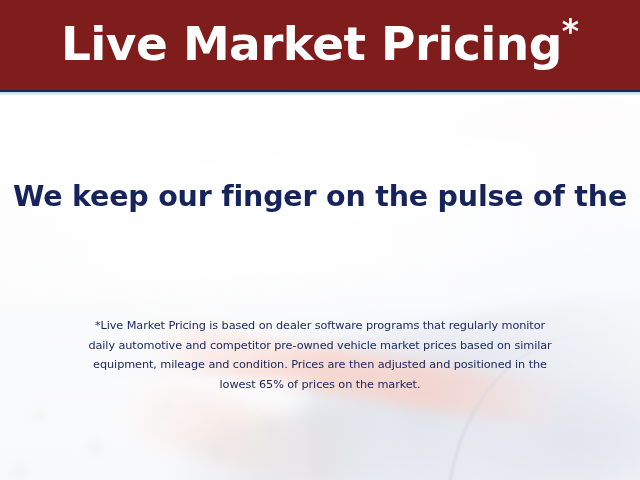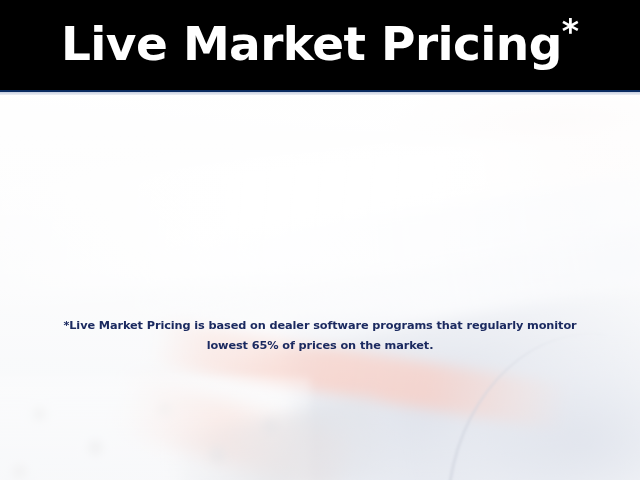--- a/index.html
+++ b/index.html
@@ -171,21 +171,21 @@
       rgba(255,255,255,0.62) 100%);
   }
 
   
   .header-band {
     position: absolute;
     left: 0;
     top: 0;
     width: 640px;
     height: 92px;
-    background: #000000;
+    background: #7f1d1d;
     border-bottom: 2px solid #0a2c62;
     box-sizing: border-box;
     display: flex;
     align-items: center;
     justify-content: center;
     z-index: 5;
   }
   .header-title {
     color: #ffffff;
     font-family: "DejaVu Sans", sans-serif;
@@ -237,21 +237,21 @@
   .disclaimer {
     position: absolute;
     left: 0;
     top: 316px;
     width: 640px;
     z-index: 4;
     text-align: center;
     color: #1b2a60;
     font-family: "DejaVu Sans", sans-serif;
     font-size: 11.3px;
-    font-weight: bold;
+    font-weight: normal;
     line-height: 19.5px;
     letter-spacing: -0.1px;
   }
   .disclaimer .dc-line {
     display: block;
     white-space: nowrap;
   }
 </style>
 </head>
 <body>
@@ -273,20 +273,23 @@
     <div class="bg-arc"></div>
     <div class="bg-veil"></div>
   </div>
 
   <div class="header-band">
     <h1 class="header-title"><span>Live Market Pricing</span><span class="asterisk">*</span></h1>
   </div>
   <div class="header-underline"></div>
 
   <div class="headline">
+    <span class="hl-line">We keep our finger on the pulse of the</span>
   </div>
 
   <div class="disclaimer">
     <span class="dc-line">*Live Market Pricing is based on dealer software programs that regularly monitor</span>
+    <span class="dc-line">daily automotive and competitor pre-owned vehicle market prices based on similar</span>
+    <span class="dc-line">equipment, mileage and condition. Prices are then adjusted and positioned in the</span>
     <span class="dc-line">lowest 65% of prices on the market.</span>
   </div>
 
 </div>
 
 </body></html>

